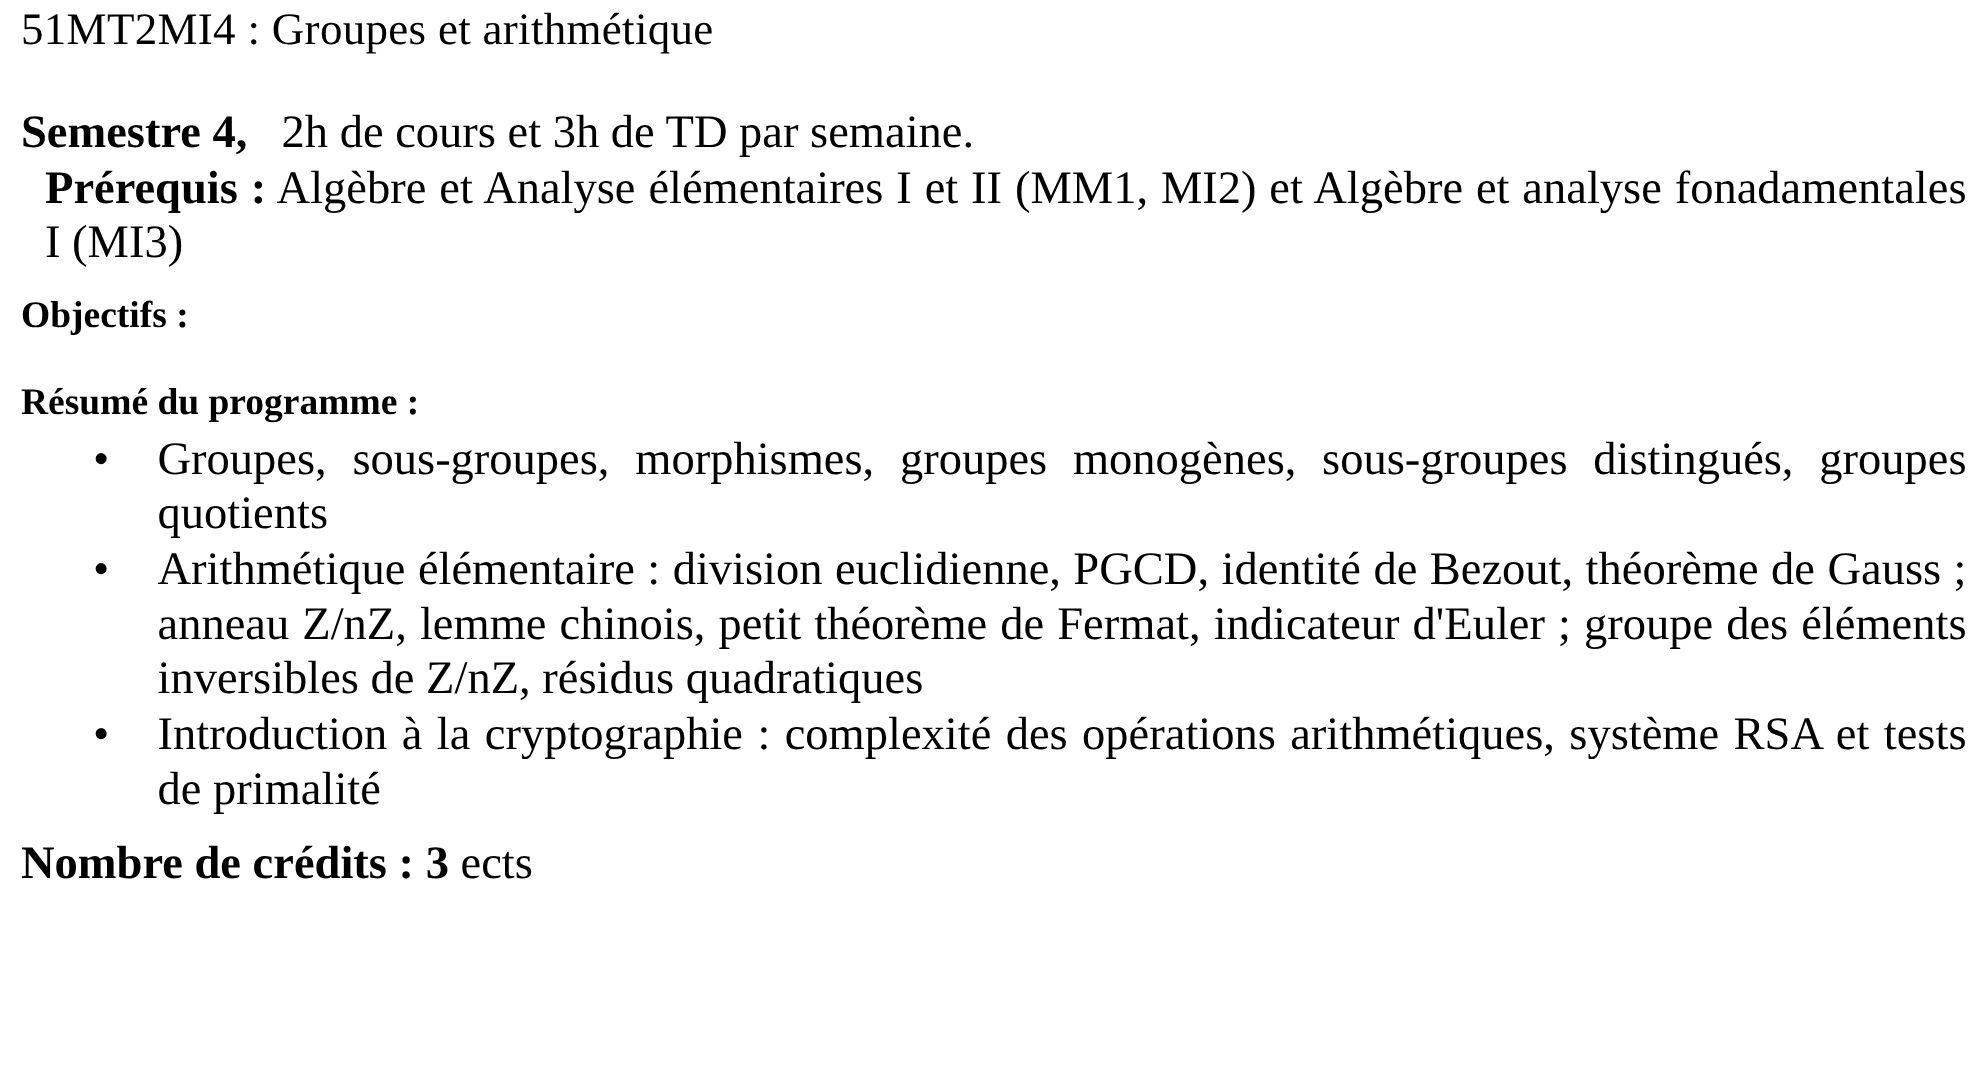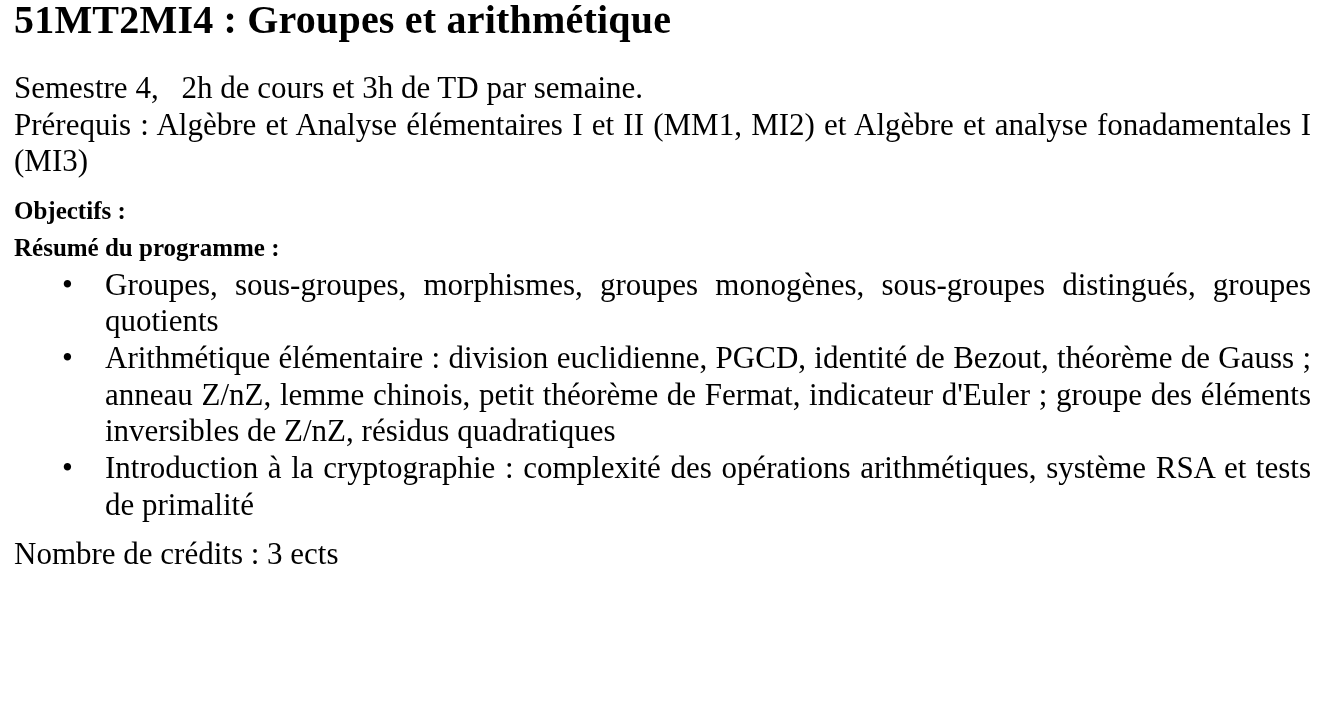--- a/index.html
+++ b/index.html
@@ -13,47 +13,48 @@
     overflow: hidden;
     color: #000000;
     font-family: "Liberation Serif", "DejaVu Serif", serif;
     font-size: 31px;
     line-height: 36.7px;
   }
   .page {
     padding: 0 10px 0 14px;
   }
   h1.course-title {
-    font-size: 40px;
+    font-size: 30px;
     line-height: 40px;
-    font-weight: bold;
+    font-weight: normal;
     margin: 0 0 30px 0;
     letter-spacing: 0.2px;
   }
   p {
     margin: 0;
   }
   .just {
     text-align: justify;
+    margin-left: 16px;
   }
   .lead {
-    font-weight: normal;
+    font-weight: bold;
   }
   .sem-rest {
     margin-left: 15px;
     margin-top: 20px;
   }
   h2.sec-heading {
     font-size: 25px;
     line-height: 36.7px;
     font-weight: bold;
     margin: 0;
   }
   .sec-objectifs { margin-top: 13px; }
-  .sec-programme { }
+  .sec-programme { margin-top: 21px; }
   ul.prog-list {
     margin: 0;
     padding: 0;
     list-style: none;
   }
   ul.prog-list li {
     position: relative;
     padding-left: 91px;
     text-align: justify;
   }

